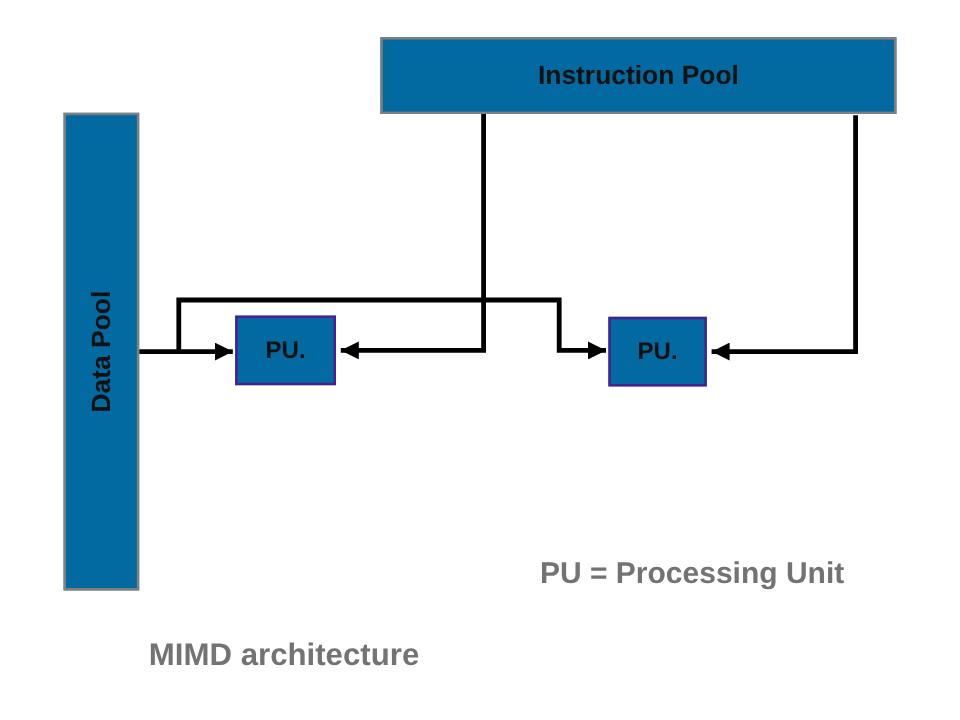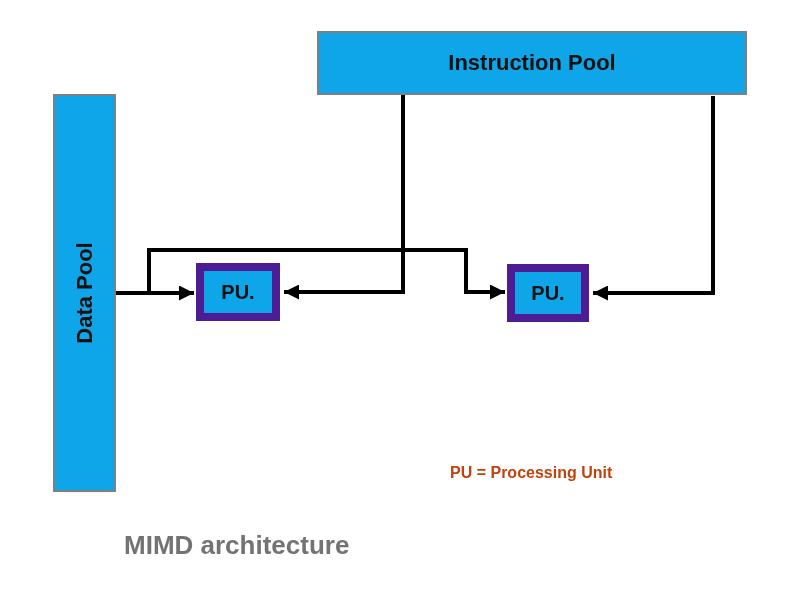--- a/index.html
+++ b/index.html
@@ -17,21 +17,21 @@
   }
   .connectors {
     position: absolute;
     left: 0;
     top: 0;
     width: 800px;
     height: 600px;
   }
   .box {
     position: absolute;
-    background: #0ea5e9;
+    background: #0369a1;
     display: flex;
     align-items: center;
     justify-content: center;
     box-sizing: border-box;
     color: #111111;
     font-weight: bold;
   }
   .instruction-pool {
     left: 317px;
     top: 31px;
@@ -48,32 +48,32 @@
     border: 2px solid #7f7f7f;
     font-size: 22px;
   }
   .data-pool .vertical-label {
     transform: rotate(-90deg);
     white-space: nowrap;
   }
   .pu-box {
     width: 84px;
     height: 58px;
-    border: 8px solid #4c1d95;
+    border: 2px solid #4c1d95;
     font-size: 20px;
   }
   .pu-1 { left: 196px; top: 263px; }
   .pu-2 { left: 507px; top: 264px; width: 82px; }
   .legend-text {
     position: absolute;
     left: 450px;
     top: 464px;
-    font-size: 16px;
+    font-size: 25px;
     font-weight: bold;
-    color: #c2410c;
+    color: #737373;
     white-space: nowrap;
   }
   .title-text {
     position: absolute;
     left: 124px;
     top: 530px;
     font-size: 26px;
     font-weight: bold;
     color: #737373;
     white-space: nowrap;

